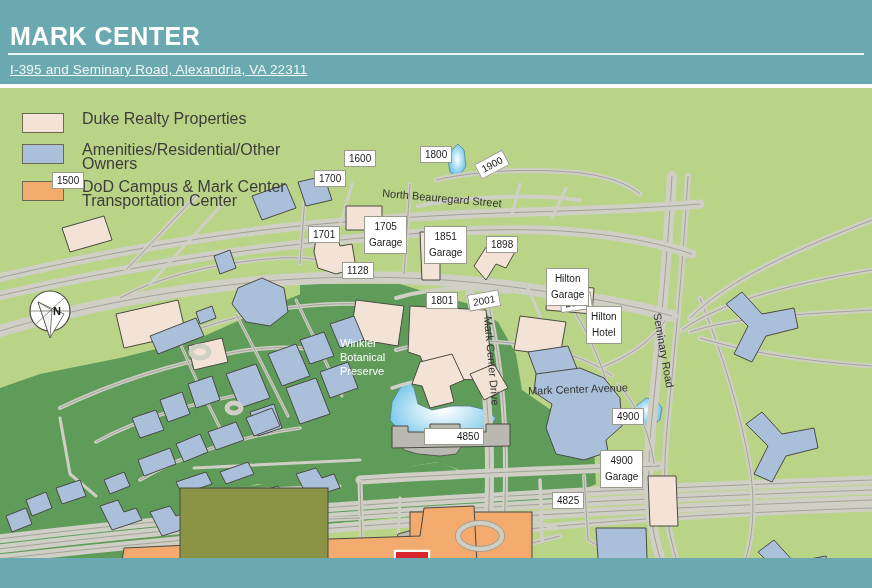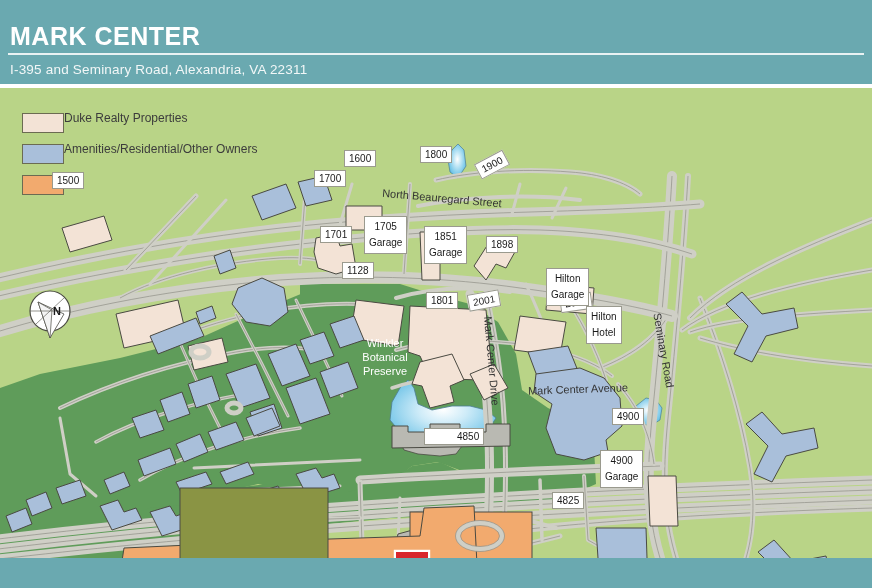--- a/index.html
+++ b/index.html
@@ -3,45 +3,45 @@
 <meta charset="utf-8">
 <style>
   html,body{margin:0;padding:0;background:#fff;}
   body{width:872px;height:588px;overflow:hidden;font-family:"Liberation Sans",sans-serif;}
   #page{position:relative;width:872px;height:541px;background:#fff;}
 
   
   .hdr{position:absolute;left:0;top:0;width:872px;height:84px;background:#6aa9b0;}
   .hdr-title{position:absolute;left:10px;top:22px;font-size:25px;font-weight:bold;color:#ffffff;letter-spacing:.5px;}
   .hdr-rule{position:absolute;left:8px;top:53px;width:856px;height:2px;background:#ffffff;opacity:.85;}
-  .hdr-sub{position:absolute;left:10px;top:62px;font-size:13.5px;color:#f2f7f7;letter-spacing:.2px;}
+  .hdr-sub{position:absolute;left:10px;top:62px;font-size:13.5px;color:#f2f7f7;letter-spacing:.2px;text-decoration:underline;}
 
   
   .mapwrap{position:absolute;left:0;top:88px;width:872px;height:470px;overflow:hidden;background:#b9d487;}
   .mapwrap svg{display:block;}
   .footer-strip{position:absolute;left:0;top:558px;width:872px;height:30px;background:#6aa9b0;}
 
   
   .legend{position:absolute;left:22px;top:24px;}
   .lg-row{display:flex;align-items:flex-start;margin-bottom:10px;}
   .sw{width:40px;height:18px;border:1.4px solid #6b6b52;flex:0 0 auto;margin-top:1px;}
   .sw-duke{background:#f3e3d6;}
   .sw-amen{background:#a9bfda;}
   .sw-dod{background:#f2aa6e;}
-  .lg-txt{font-size:12px;color:#3c3c3c;line-height:13.5px;max-width:230px;}
+  .lg-txt{margin-left:18px;font-size:16px;color:#3c3c3c;line-height:13.5px;max-width:230px;}
 
   
   .compass{position:absolute;left:24px;top:198px;width:54px;height:54px;}
 
   
   .chip{position:absolute;background:#ffffff;border:1px solid #9a9a8e;font-size:10px;color:#1a1a1a;
         text-align:center;line-height:11px;padding:2px 4px;white-space:pre;font-weight:normal;}
   .chip.two{line-height:16px;}
   .roadlbl{position:absolute;font-size:11px;color:#333;white-space:nowrap;}
-  .arealbl{position:absolute;font-size:11px;color:#ffffff;text-align:center;line-height:14px;}
+  .arealbl{position:absolute;font-size:11px;color:#ffffff;line-height:14px;}
 
   
   .shield{position:absolute;width:40px;height:34px;}
 </style>
 </head>
 <body>
 
 <div id="page">
 
   <div class="hdr">
@@ -318,41 +318,43 @@
       <div class="lg-row">
         <div class="sw sw-duke"></div>
         <div class="lg-txt">Duke Realty Properties</div>
       </div>
       <div class="lg-row">
         <div class="sw sw-amen"></div>
         <div class="lg-txt">Amenities/Residential/Other Owners</div>
       </div>
       <div class="lg-row">
         <div class="sw sw-dod"></div>
+        <div class="lg-txt" style="white-space:pre-line">DoD Campus &amp; Mark Center
+Transportation Center</div>
       </div>
     </div>
 
     <div class="compass">
       <svg width="54" height="54" viewBox="0 0 54 54">
         <circle cx="26" cy="25" r="20" fill="#ffffff" stroke="#4a4a42" stroke-width="1.2"></circle>
         <path d="M26,52 L14,16 L40,28 Z" fill="#ffffff" stroke="#4a4a42" stroke-width=".8"></path>
         <path d="M26,52 L14,16 L28,24 Z" fill="#f4f4f4" stroke="#4a4a42" stroke-width=".7"></path>
         <line x1="6" y1="25" x2="46" y2="25" stroke="#4a4a42" stroke-width=".6"></line>
         <line x1="40" y1="12" x2="12" y2="38" stroke="#4a4a42" stroke-width=".6"></line>
         <text x="29" y="29" font-family="Liberation Sans, sans-serif" font-size="11" font-weight="bold" fill="#1a1a1a">N</text>
       </svg>
     </div>
 
     <div class="chip" style="left:52px;top:84px;">1500</div>
     <div class="chip" style="left:344px;top:62px;">1600</div>
     <div class="chip" style="left:314px;top:82px;">1700</div>
     <div class="chip" style="left:420px;top:58px;">1800</div>
     <div class="chip" style="left:476px;top:68px;transform:rotate(-28deg);">1900</div>
     <div class="chip" style="left:560px;top:206px;transform:rotate(-8deg);">2000</div>
-    <div class="chip" style="left:320px;top:138px;text-align:center;">1701</div>
+    <div class="chip" style="left:308px;top:138px;text-align:center;">1701</div>
     <div class="chip" style="left:342px;top:174px;">1128</div>
     <div class="chip two" style="left:364px;top:128px;">1705
 Garage</div>
     <div class="chip two" style="left:424px;top:138px;">1851
 Garage</div>
     <div class="chip" style="left:486px;top:148px;">1898</div>
     <div class="chip" style="left:426px;top:204px;text-align:center;">1801</div>
     <div class="chip" style="left:468px;top:204px;transform:rotate(-10deg);">2001</div>
     <div class="chip two" style="left:546px;top:180px;">Hilton
 Garage</div>

